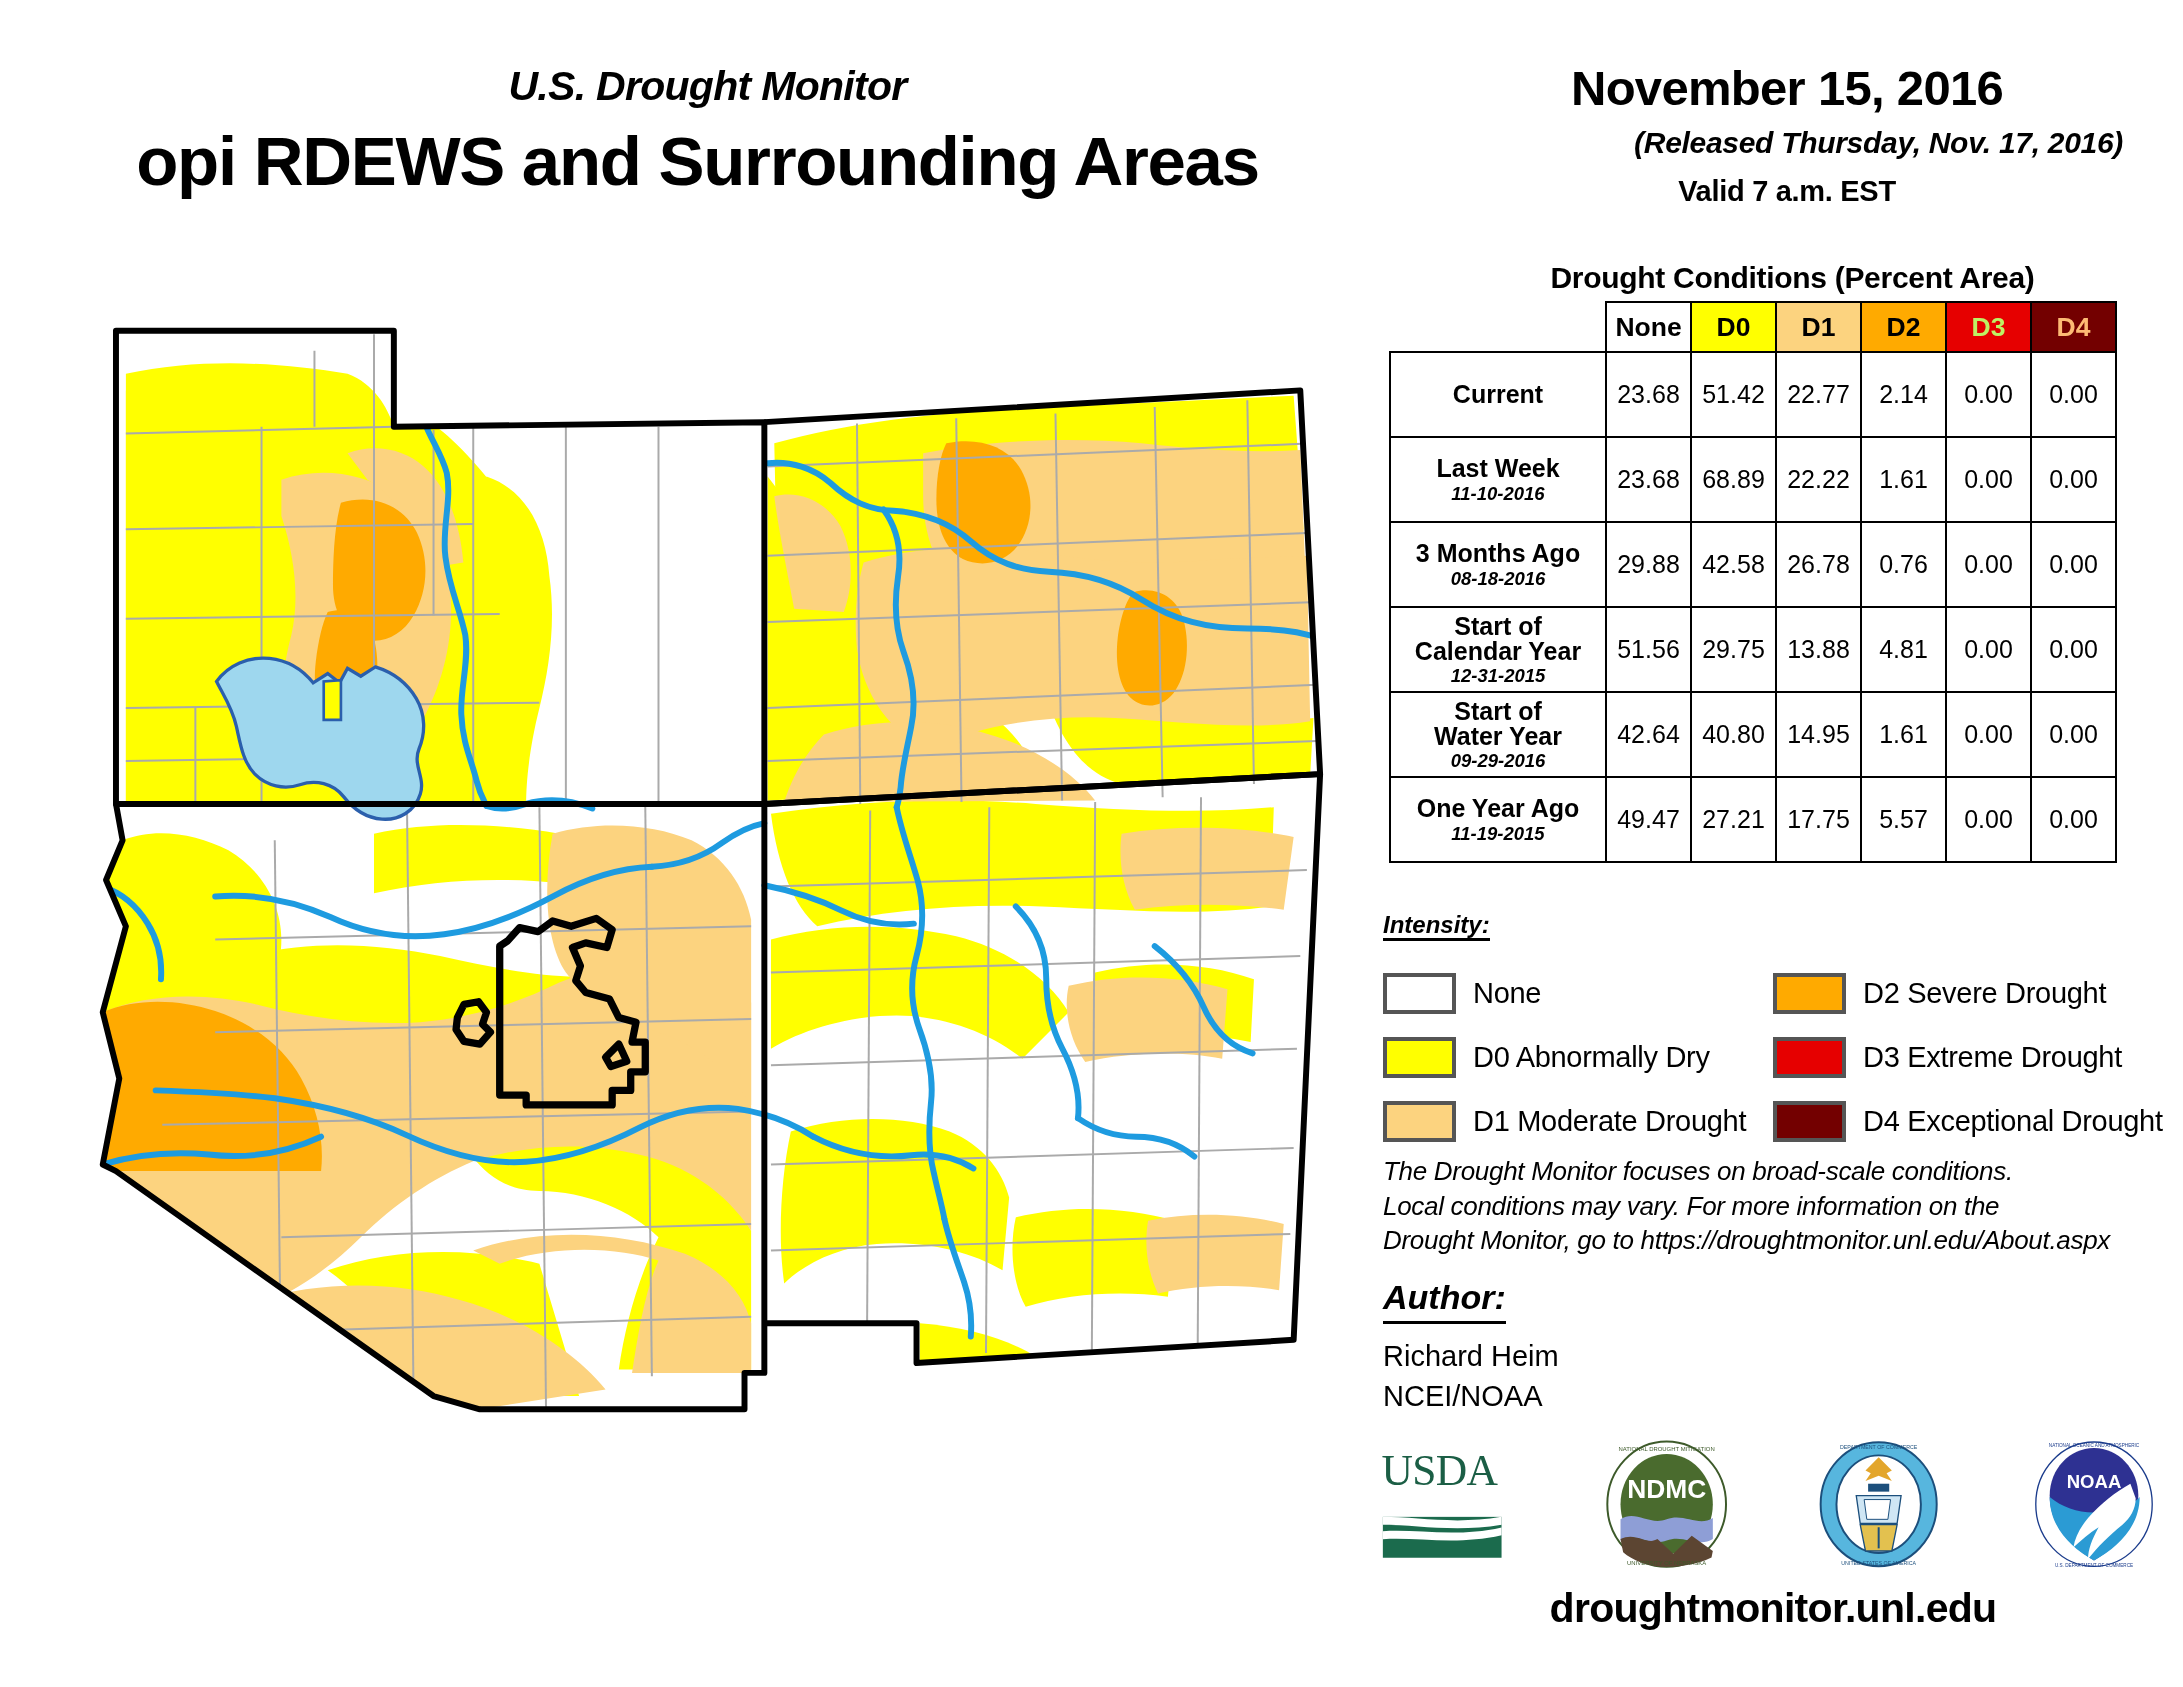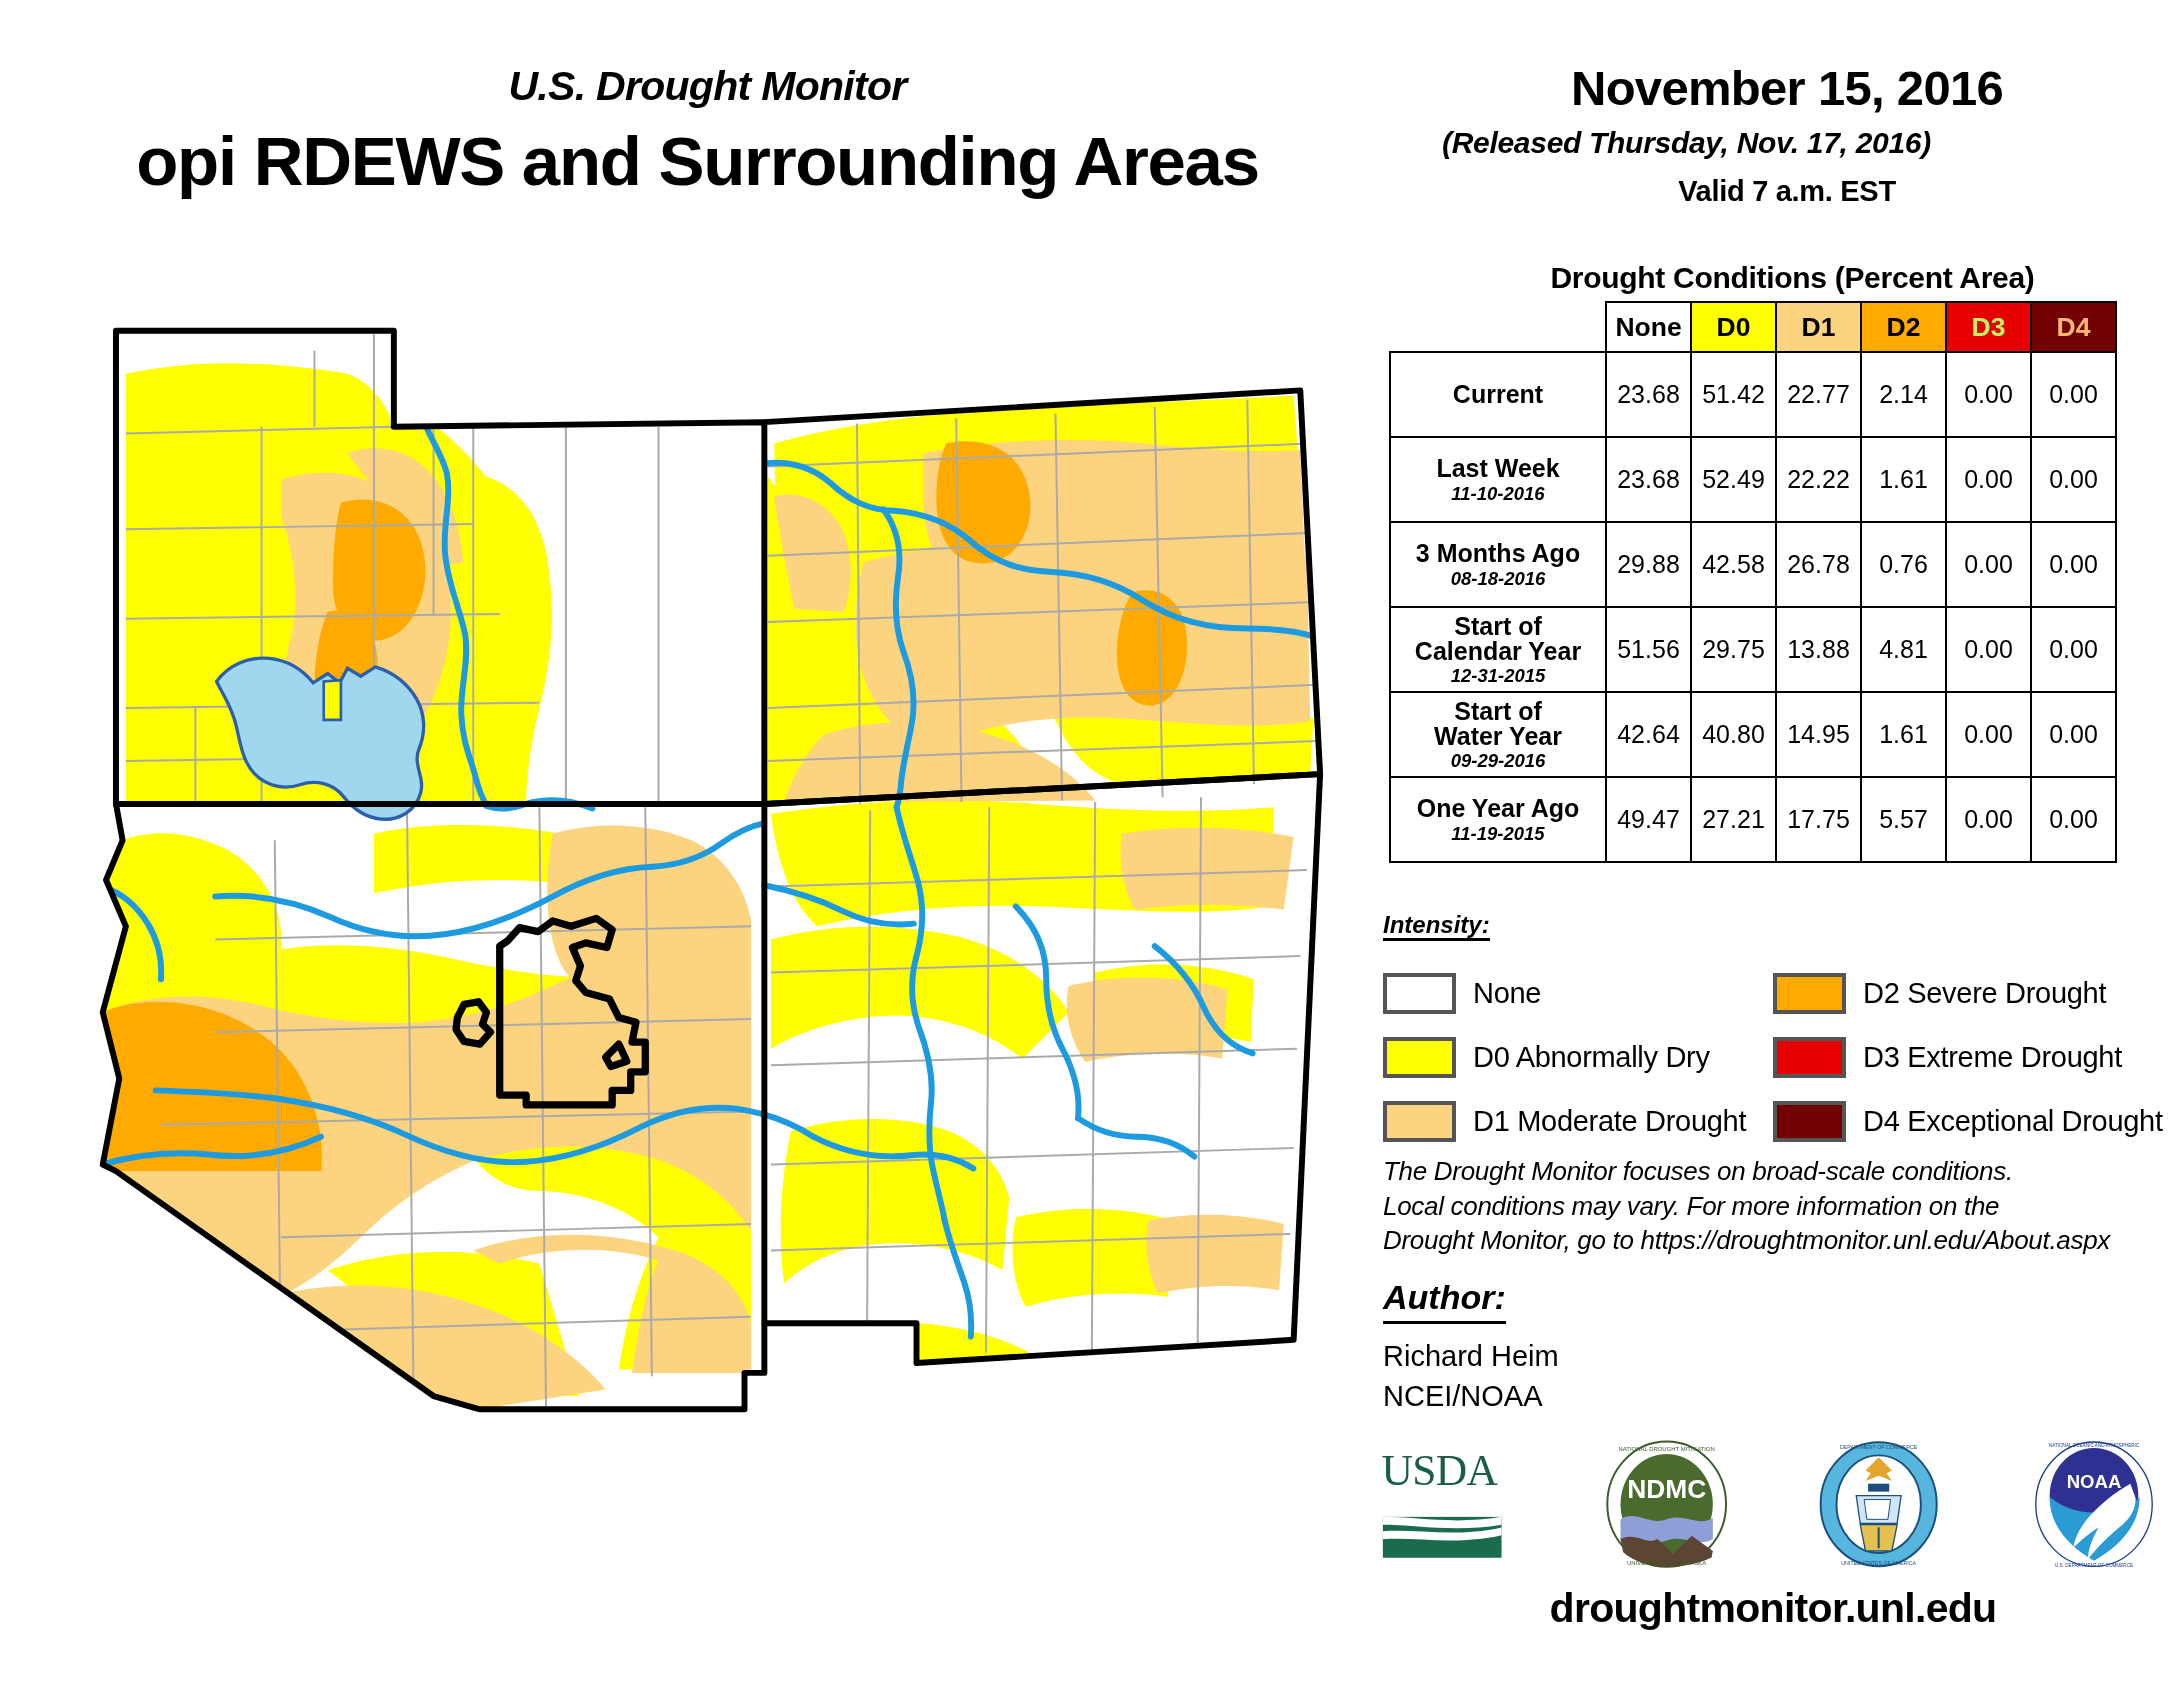--- a/index.html
+++ b/index.html
@@ -7,21 +7,21 @@
   body{width:2183px;height:1687px;position:relative;overflow:hidden;
        font-family:"Liberation Sans","DejaVu Sans",sans-serif;color:#000;}
 
   
   #hdr-usdm{position:absolute;left:410px;top:63px;width:595px;text-align:center;
             font-size:41px;font-weight:bold;font-style:italic;letter-spacing:-0.7px;}
   #hdr-main{position:absolute;left:-40px;top:122px;width:1475px;text-align:center;
             font-size:69px;font-weight:bold;letter-spacing:-1.3px;white-space:nowrap;}
   #hdr-date{position:absolute;left:1456px;top:60px;width:662px;text-align:center;
             font-size:49px;font-weight:bold;letter-spacing:-0.7px;}
-  #hdr-rel{position:absolute;left:1442px;top:126px;width:681px;text-align:left;
+  #hdr-rel{position:absolute;left:1442px;top:126px;width:681px;text-align:right;
            font-size:30px;font-weight:bold;font-style:italic;letter-spacing:-0.3px;}
   #hdr-valid{position:absolute;left:1456px;top:175px;width:662px;text-align:center;
              font-size:29px;font-weight:bold;letter-spacing:-0.3px;}
 
   
   #tbl-title{position:absolute;left:1442px;top:261px;width:701px;text-align:center;
              font-size:30px;font-weight:bold;letter-spacing:-0.3px;}
   #dm-table{position:absolute;left:1389px;top:301px;border-collapse:collapse;
             table-layout:fixed;}
   #dm-table td,#dm-table th{border:2px solid #000;text-align:center;
@@ -347,21 +347,21 @@
         <td class="c-val">22.77</td>
         <td class="c-val">2.14</td>
         <td class="c-val">0.00</td>
         <td class="c-val">0.00</td>
       </tr>
       <tr class="rowh">
         <td class="c-lab">
           <div class="rl">Last Week<span class="d">11-10-2016</span></div>
         </td>
         <td class="c-val">23.68</td>
-        <td class="c-val">52.49</td>
+        <td class="c-val">68.89</td>
         <td class="c-val">22.22</td>
         <td class="c-val">1.61</td>
         <td class="c-val">0.00</td>
         <td class="c-val">0.00</td>
       </tr>
       <tr class="rowh">
         <td class="c-lab">
           <div class="rl">3 Months Ago<span class="d">08-18-2016</span></div>
         </td>
         <td class="c-val">29.88</td>

